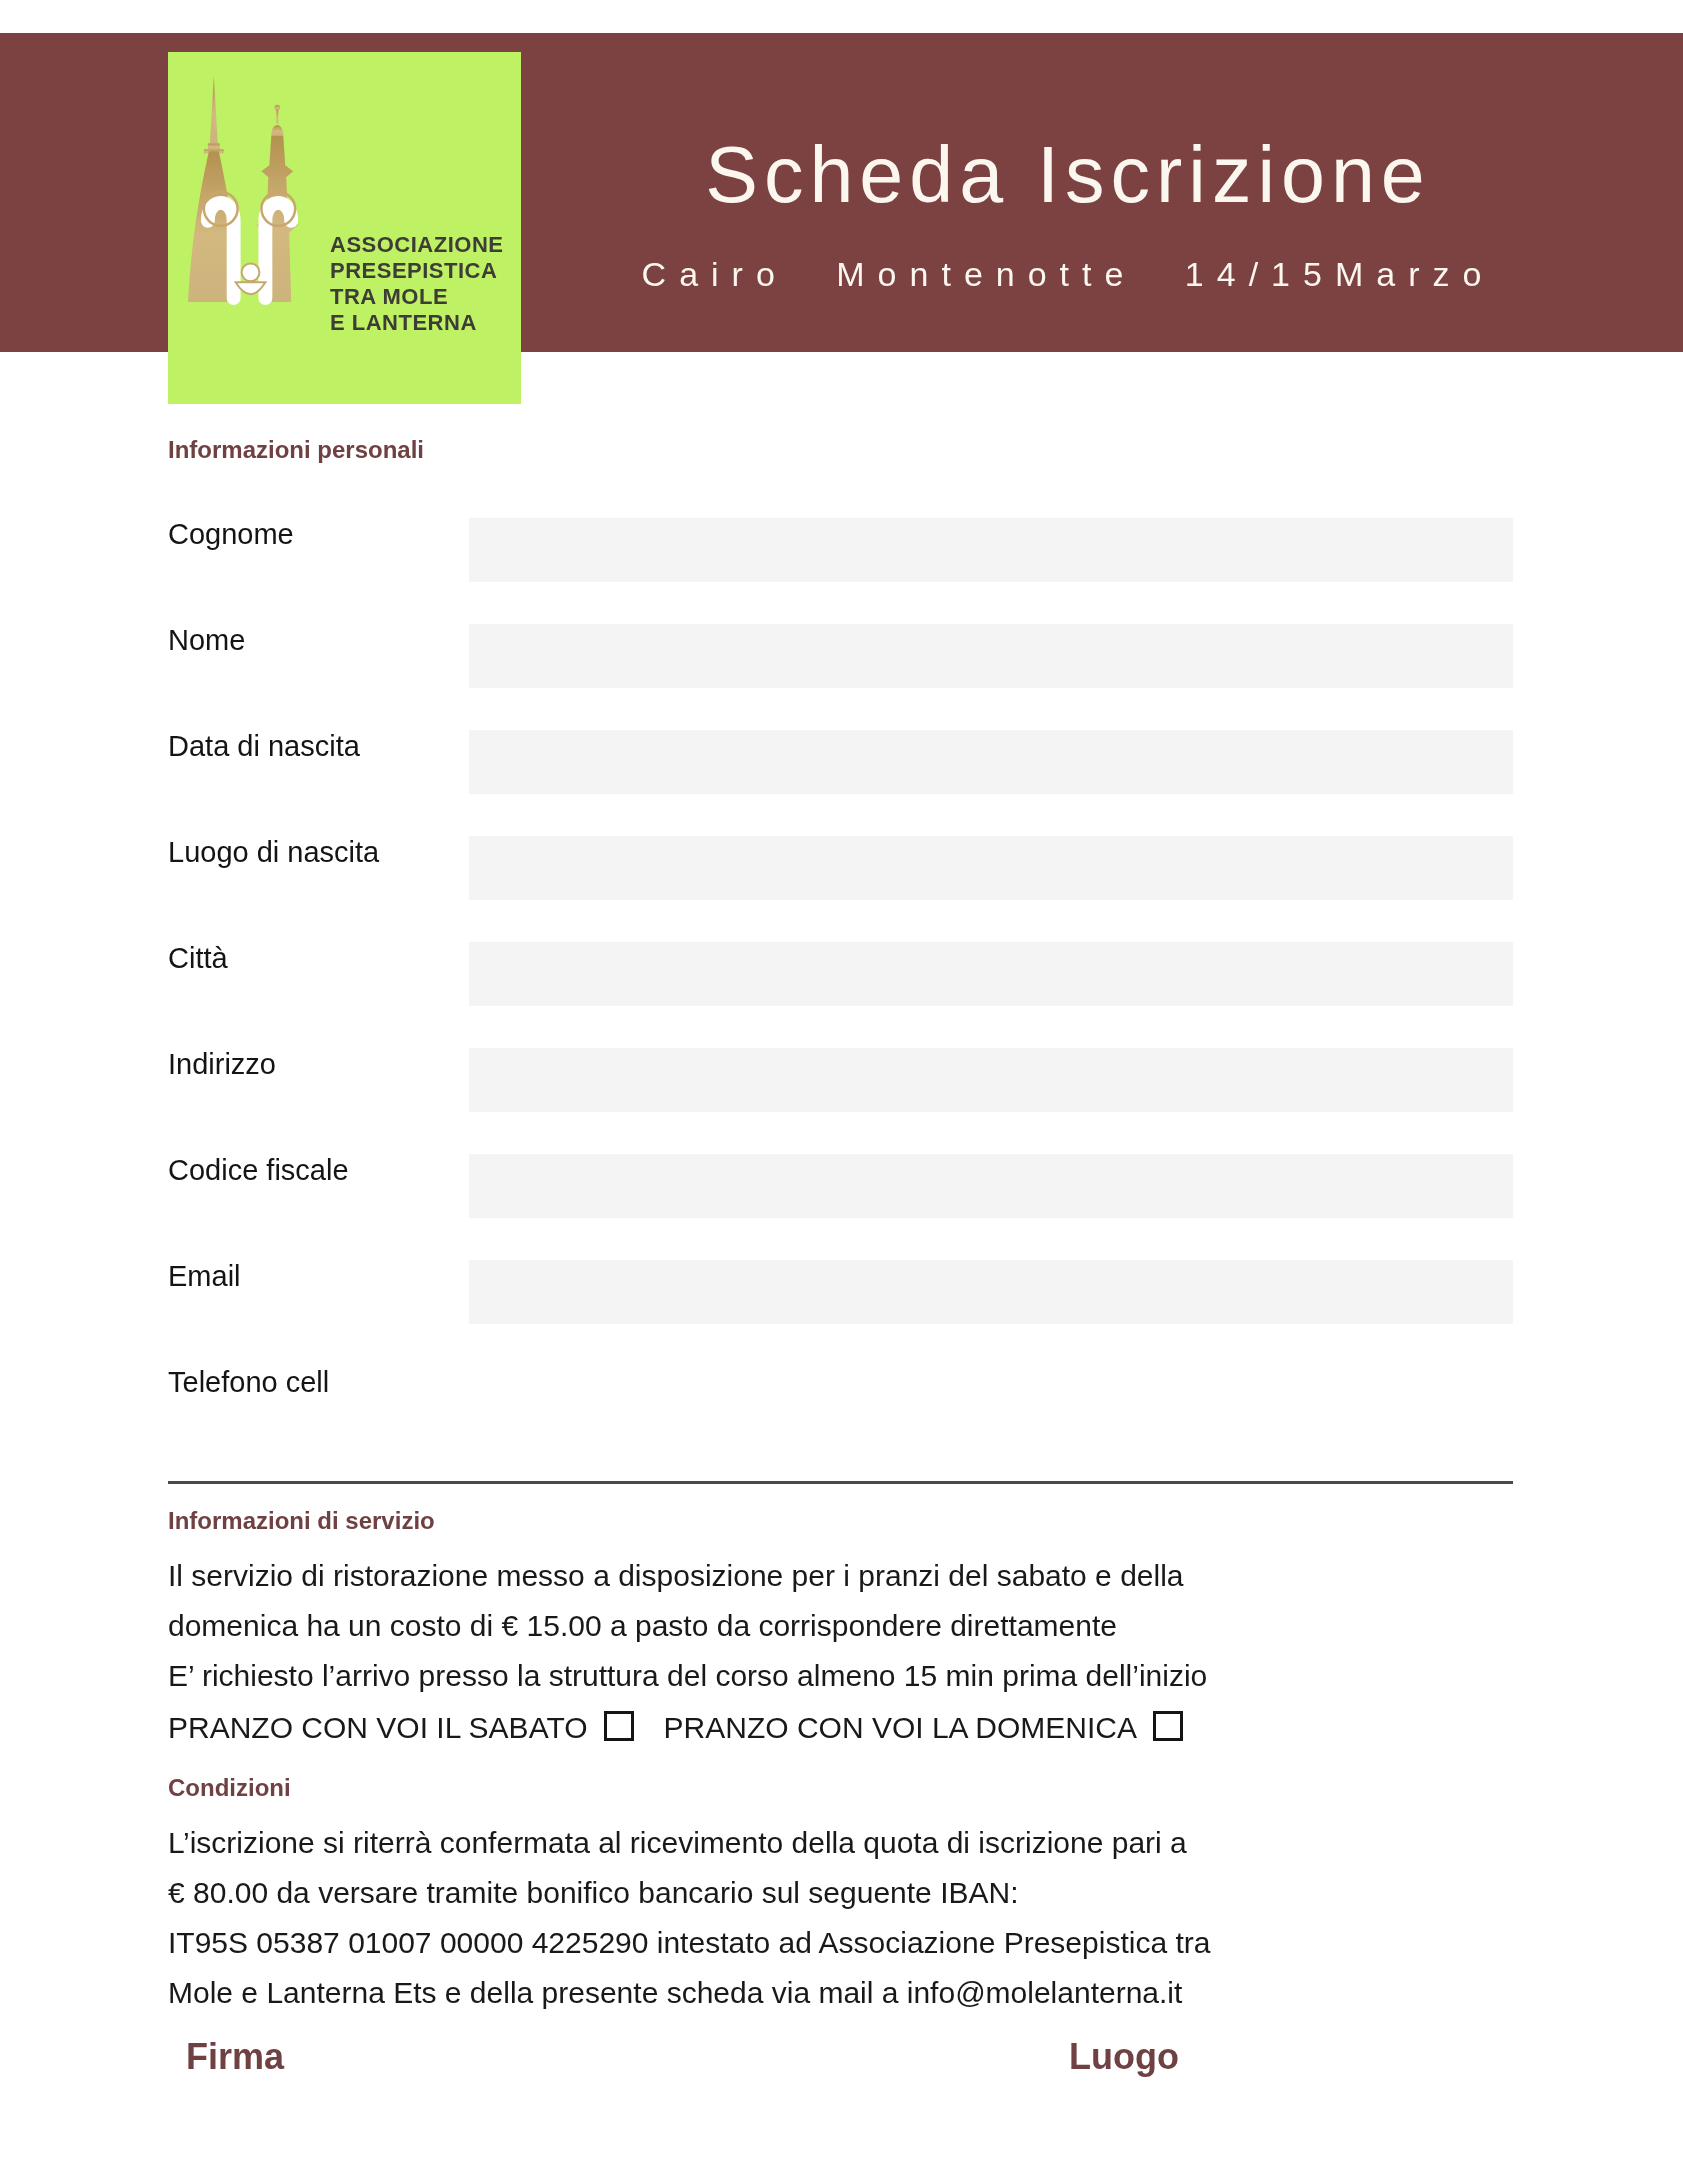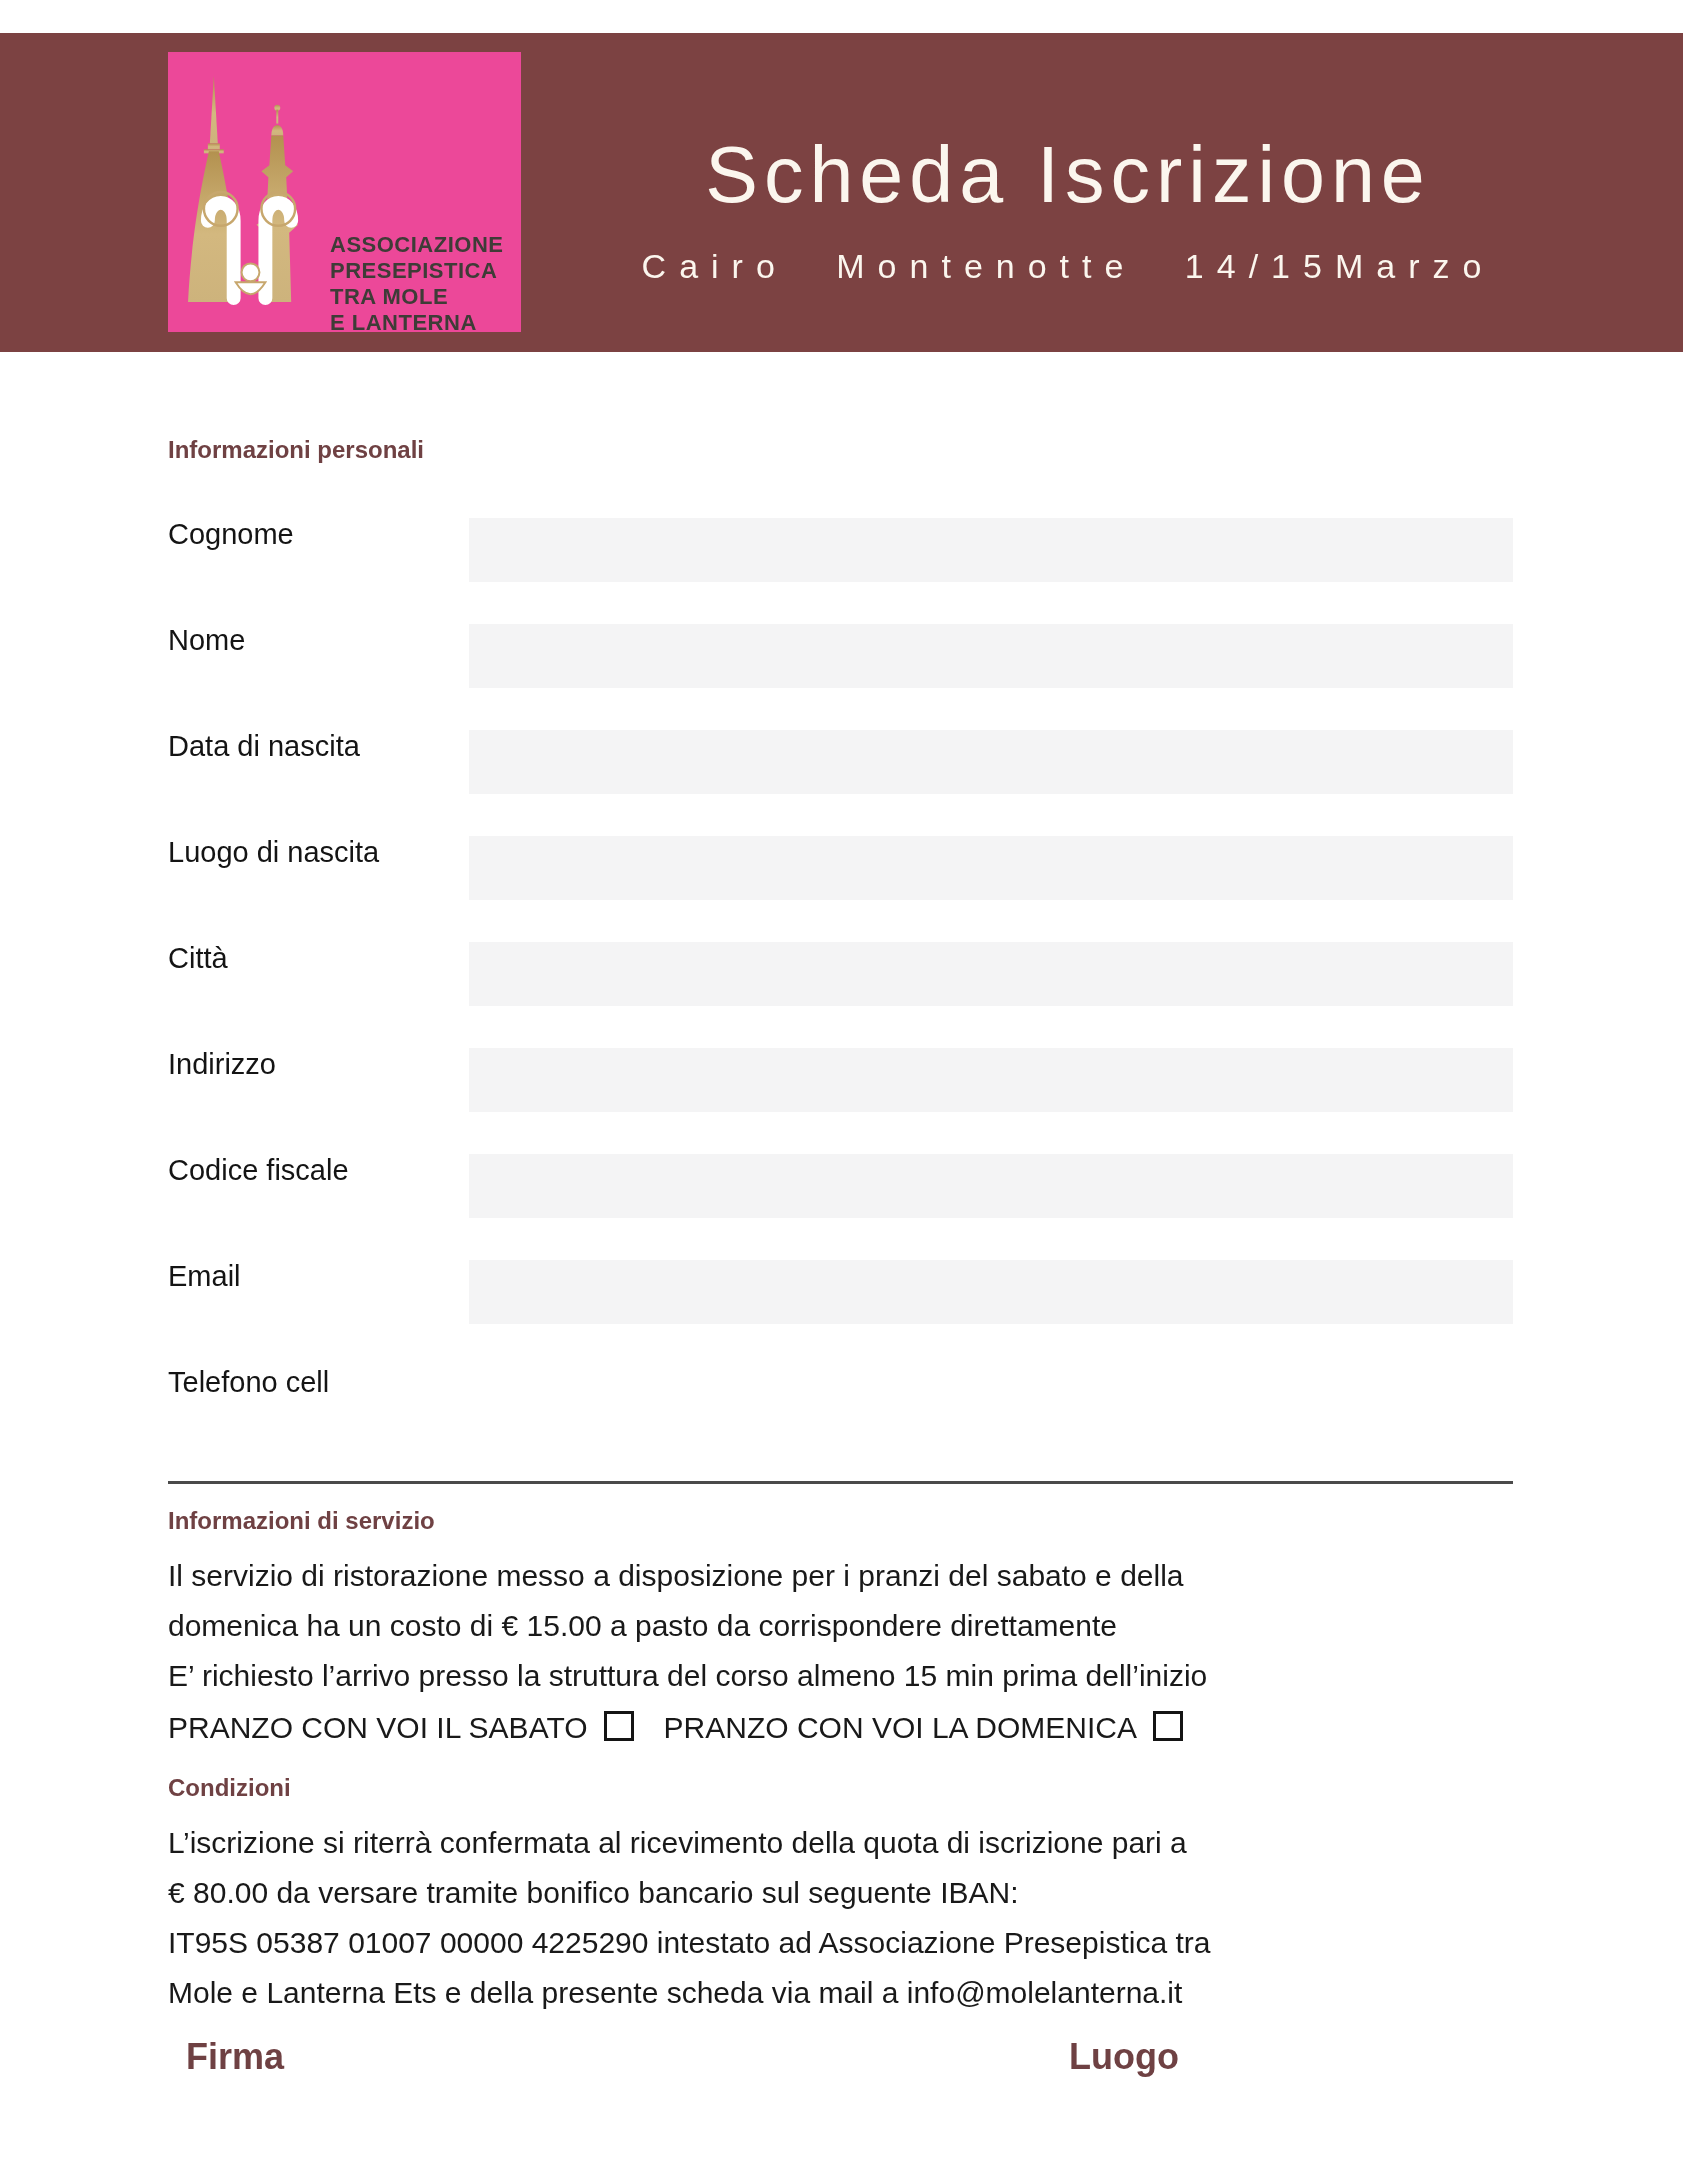--- a/index.html
+++ b/index.html
@@ -14,37 +14,37 @@
   
   .header {
     position: relative;
     margin-top: 33px;
     height: 319px;
     background: #7c4242;
   }
   .logo-box {
     position: absolute;
     left: 168px; top: 19px;
-    width: 353px; height: 280px;
-    background: #ec4899;
+    width: 353px; height: 352px;
+    background: #bef264;
   }
   .logo-box svg { position: absolute; left: 10px; top: 20px; }
   .logo-text {
     position: absolute; left: 162px; top: 180px; right: 6px;
     font-size: 22px; font-weight: bold; line-height: 26px;
     letter-spacing: 0.5px; color: #3e3c37;
   }
   .header-titles {
     margin-left: 522px; height: 100%;
     display: flex; flex-direction: column;
     justify-content: center; align-items: center;
     padding: 26px 69px 0 0;
   }
   .page-title {
-    margin: 4px;
+    margin: 12px;
     font-size: 79px; font-weight: 400; letter-spacing: 6px;
     color: #fbf6ee; white-space: nowrap;
   }
   .subtitle {
     margin-top: 22px;
     font-size: 34px; letter-spacing: 13px; word-spacing: 26px;
     color: #fbf6ee; white-space: nowrap;
   }
 
   

